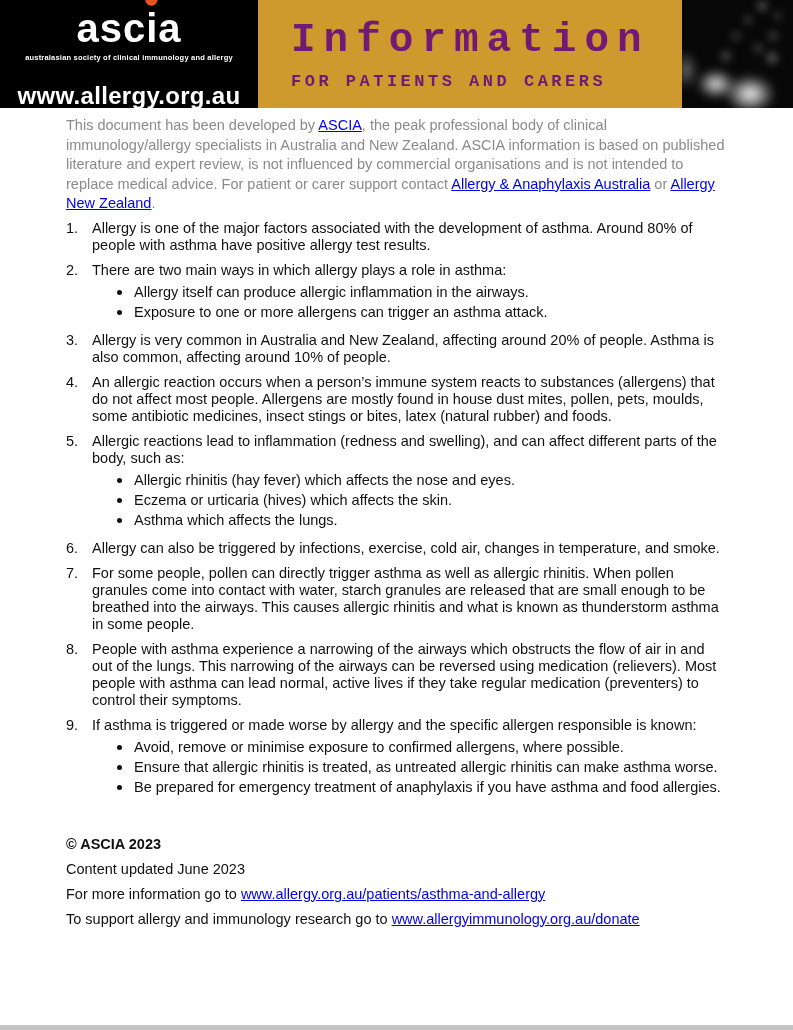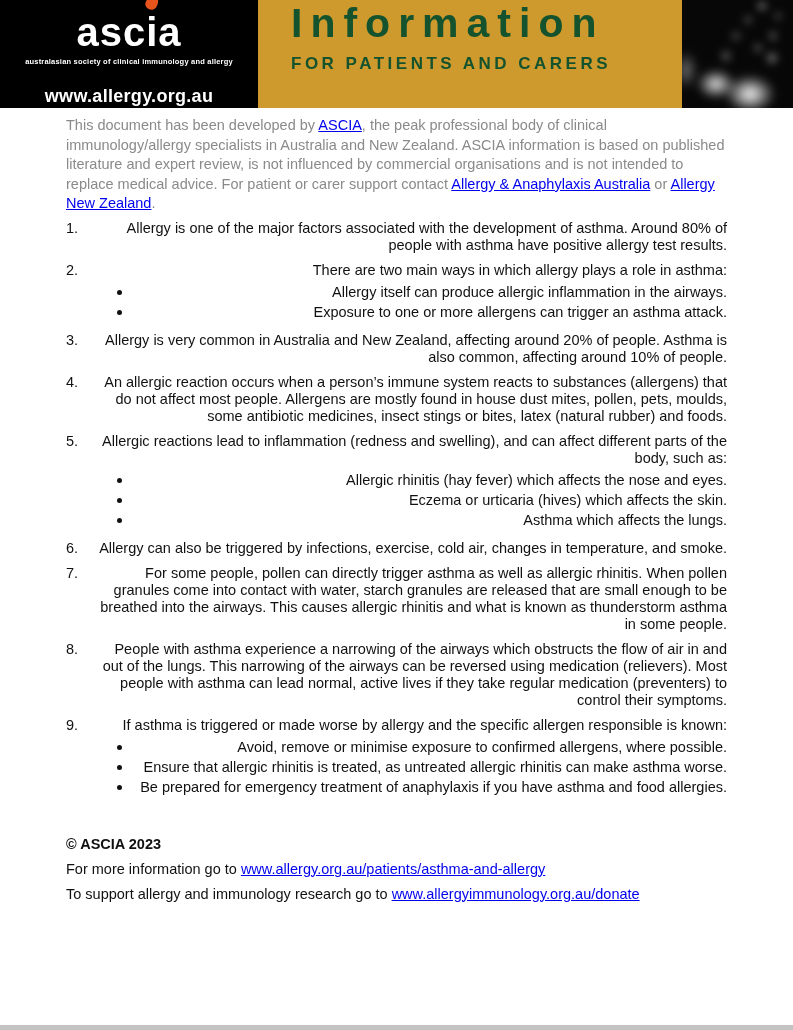--- a/index.html
+++ b/index.html
@@ -28,26 +28,26 @@
     background:var(--orange,#E8551C);
     border-radius:58% 42% 52% 48% / 62% 58% 42% 38%;
     transform:rotate(22deg);
   }
   .logo-spark::after {
     content:''; position:absolute; top:-7px; right:-3px; width:3px; height:3px;
     background:var(--orange,#E8551C); border-radius:50%;
     box-shadow:4px -3px 0 -1px var(--orange,#E8551C), -3px -3px 0 -1px var(--orange,#E8551C), 1px -6px 0 -1px var(--orange,#E8551C);
   }
   .logo-tagline { font-size:7.5px; font-weight:bold; letter-spacing:.2px; margin-top:5px; white-space:nowrap; }
-  .logo-site { font-size:18px; font-weight:bold; margin-top:20px; letter-spacing:.3px; cursor:pointer; }
+  .logo-site { font-size:24px; font-weight:bold; margin-top:20px; letter-spacing:.3px; cursor:pointer; }
 
   .banner-block {
-    flex:1; background:var(--gold,#CE9A2D); color:#14532d;
-    display:flex; flex-direction:column; justify-content:flex-start;
-    padding-left:33px; padding-top:2px;
+    flex:1; background:var(--gold,#CE9A2D); color:#701a75;
+    display:flex; flex-direction:column; justify-content:center;
+    padding-left:33px; padding-top:2px;font-family:Liberation Mono, monospace;
   }
   .banner-title { font-size:41px; font-weight:bold; letter-spacing:8px; line-height:1.05; }
   .banner-subtitle { font-size:17px; font-weight:bold; letter-spacing:3.5px; margin-top:9px; }
 
   .photo-block { width:111px; background:#070707; position:relative; overflow:hidden; flex-shrink:0; }
   .photo-blobs {
     position:absolute; inset:-8px;
     background:
       radial-gradient(circle 7px at 88px 14px, #e8e8e8, transparent 70%),
       radial-gradient(circle 5px at 104px 24px, #cfcfcf, transparent 70%),
@@ -66,21 +66,21 @@
 
   
   .content { padding:0 66px; }
   .doc-title { margin-top:22px; text-align:center; font-size:26px; font-weight:bold; color:#000; }
   .intro { margin-top:8px; font-size:14.5px; line-height:19.5px; color:var(--intro-gray,#8a8a8a); }
   .link { color:var(--link,#0000EE); text-decoration:underline; cursor:pointer; }
 
   .facts { margin-top:6px; list-style:none; }
   .fact { display:flex; font-size:14.5px; line-height:17px; margin-bottom:8px; color:#111; }
   .fact-num { width:26px; flex-shrink:0; }
-  .fact-body { flex:1;text-align:right; }
+  .fact-body { flex:1; }
   .sub-bullets { list-style:none; margin-top:5px; }
   .sub-bullets li { position:relative; padding-left:42px; margin-bottom:3px; }
   .sub-bullets li::before {
     content:''; position:absolute; left:25px; top:6px;
     width:5px; height:5px; background:#111; border-radius:50%;
   }
 
   .footer { margin-top:16px; }
   .footer p { font-size:14.5px; line-height:17px; margin-bottom:8px; }
   .copyright { font-weight:bold;margin-top:37px; }
@@ -180,19 +180,20 @@
               <li>Avoid, remove or minimise exposure to confirmed allergens, where possible.</li>
               <li>Ensure that allergic rhinitis is treated, as untreated allergic rhinitis can make asthma worse.</li>
               <li>Be prepared for emergency treatment of anaphylaxis if you have asthma and food allergies.</li>
             </ul>
           </div>
         </li>
       </ol>
 
     <div class="footer">
       <p class="copyright">© ASCIA 2023</p>
+      <p>Content updated June 2023</p>
       <p><span>For more information go to </span><a href="#" class="link">www.allergy.org.au/patients/asthma-and-allergy</a></p>
       <p><span>To support allergy and immunology research go to </span><a href="#" class="link">www.allergyimmunology.org.au/donate</a></p>
     </div>
   </main>
 
   <div class="page-bottom-edge"></div>
 </div>
 
 </body></html>

